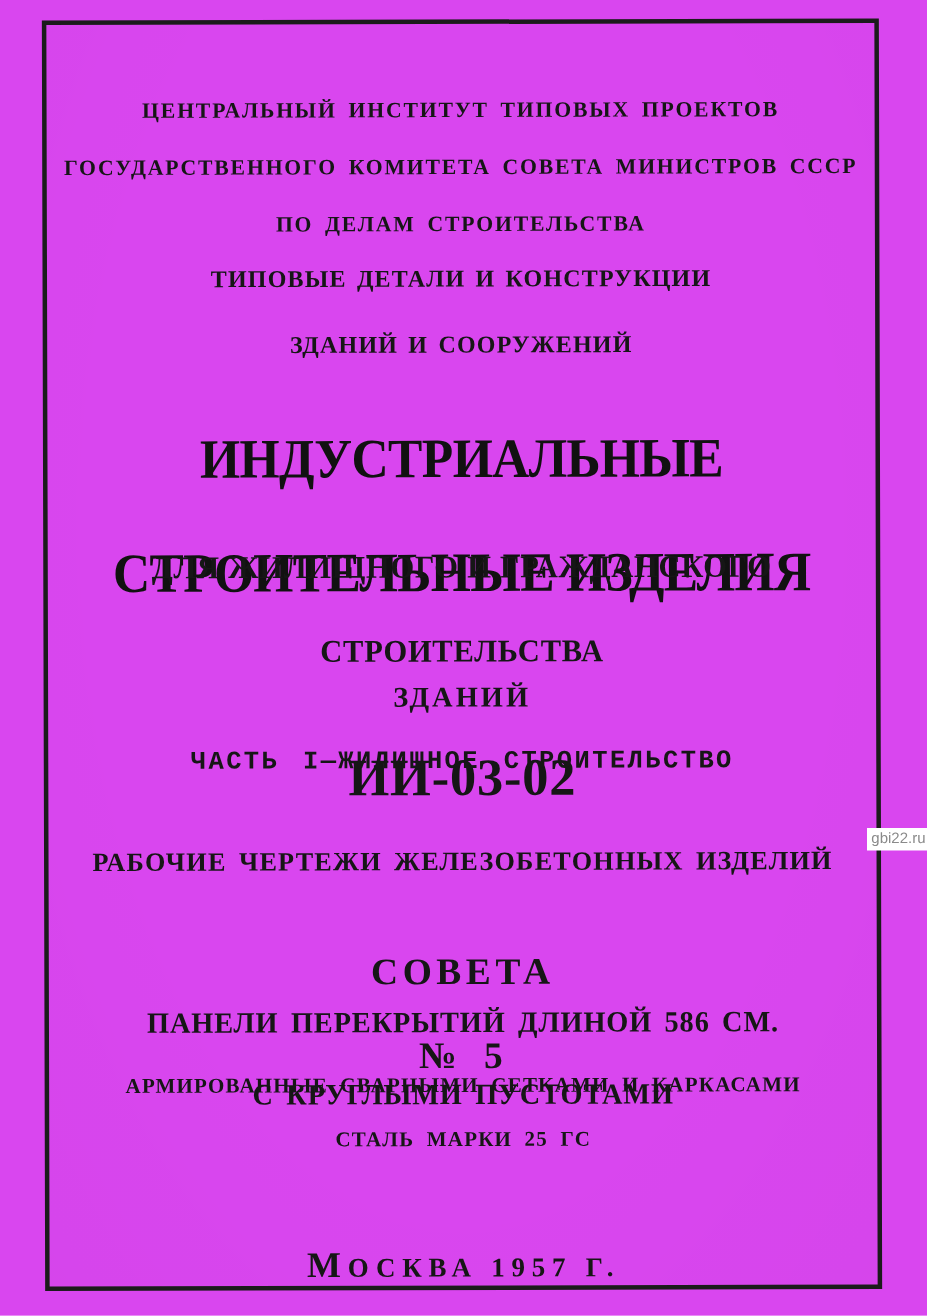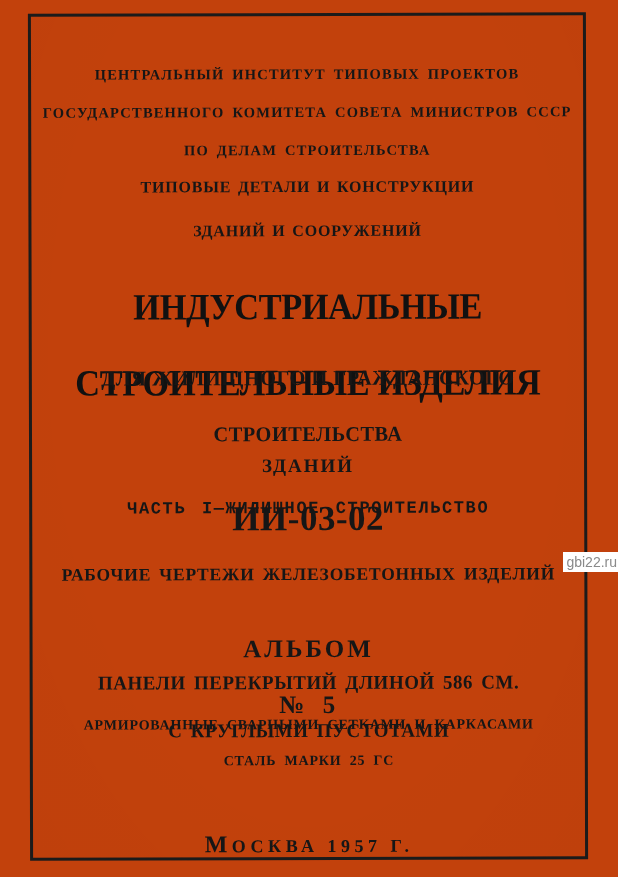--- a/index.html
+++ b/index.html
@@ -7,21 +7,21 @@
   body {
     background: #ffffff;
     font-family: "Liberation Serif", "DejaVu Serif", serif;
     color: #161616;
     position: relative;
     overflow: hidden;
   }
   .scan-page {
     position: absolute;
     inset: 0;
-    background: #c2410c;
+    background: #d946ef;
   }
   .page-frame {
     position: absolute;
     left: 29px;
     top: 13px;
     width: 558px;
     height: 847px;
     border: 3px solid #1b1b1b;
     transform: rotate(-0.15deg);
     background:
@@ -122,21 +122,21 @@
     letter-spacing: 4.5px;
   }
   .watermark {
     position: absolute;
     top: 552px;
     right: 0;
     z-index: 5;
     background: #ffffff;
     color: #8a8a8a;
     font-family: "Liberation Sans", "DejaVu Sans", sans-serif;
-    font-size: 14px;
+    font-size: 10px;
     font-weight: 400;
     padding: 2px 1px 2px 3px;
     letter-spacing: 0;
   }
 </style>
 </head>
 <body>
 
 <div class="scan-page">
 
@@ -167,21 +167,21 @@
       <span>ЗДАНИЙ</span>
       <span> </span>
       <span class="series-code">ИИ-03-02</span>
     </div>
 
     <div class="tblock part-line">ЧАСТЬ I—ЖИЛИЩНОЕ СТРОИТЕЛЬСТВО</div>
 
     <div class="tblock drawings-line">РАБОЧИЕ ЧЕРТЕЖИ ЖЕЛЕЗОБЕТОННЫХ ИЗДЕЛИЙ</div>
 
     <div class="tblock album-line">
-      <span>АЛЬБОМ</span>
+      <span>СОВЕТА</span>
       <span> </span>
       <span>№ 5</span>
     </div>
 
     <div class="tblock product-name">
       <div>ПАНЕЛИ ПЕРЕКРЫТИЙ ДЛИНОЙ 586 СМ.</div>
       <div>С КРУГЛЫМИ ПУСТОТАМИ</div>
     </div>
 
     <div class="tblock steel-note">

